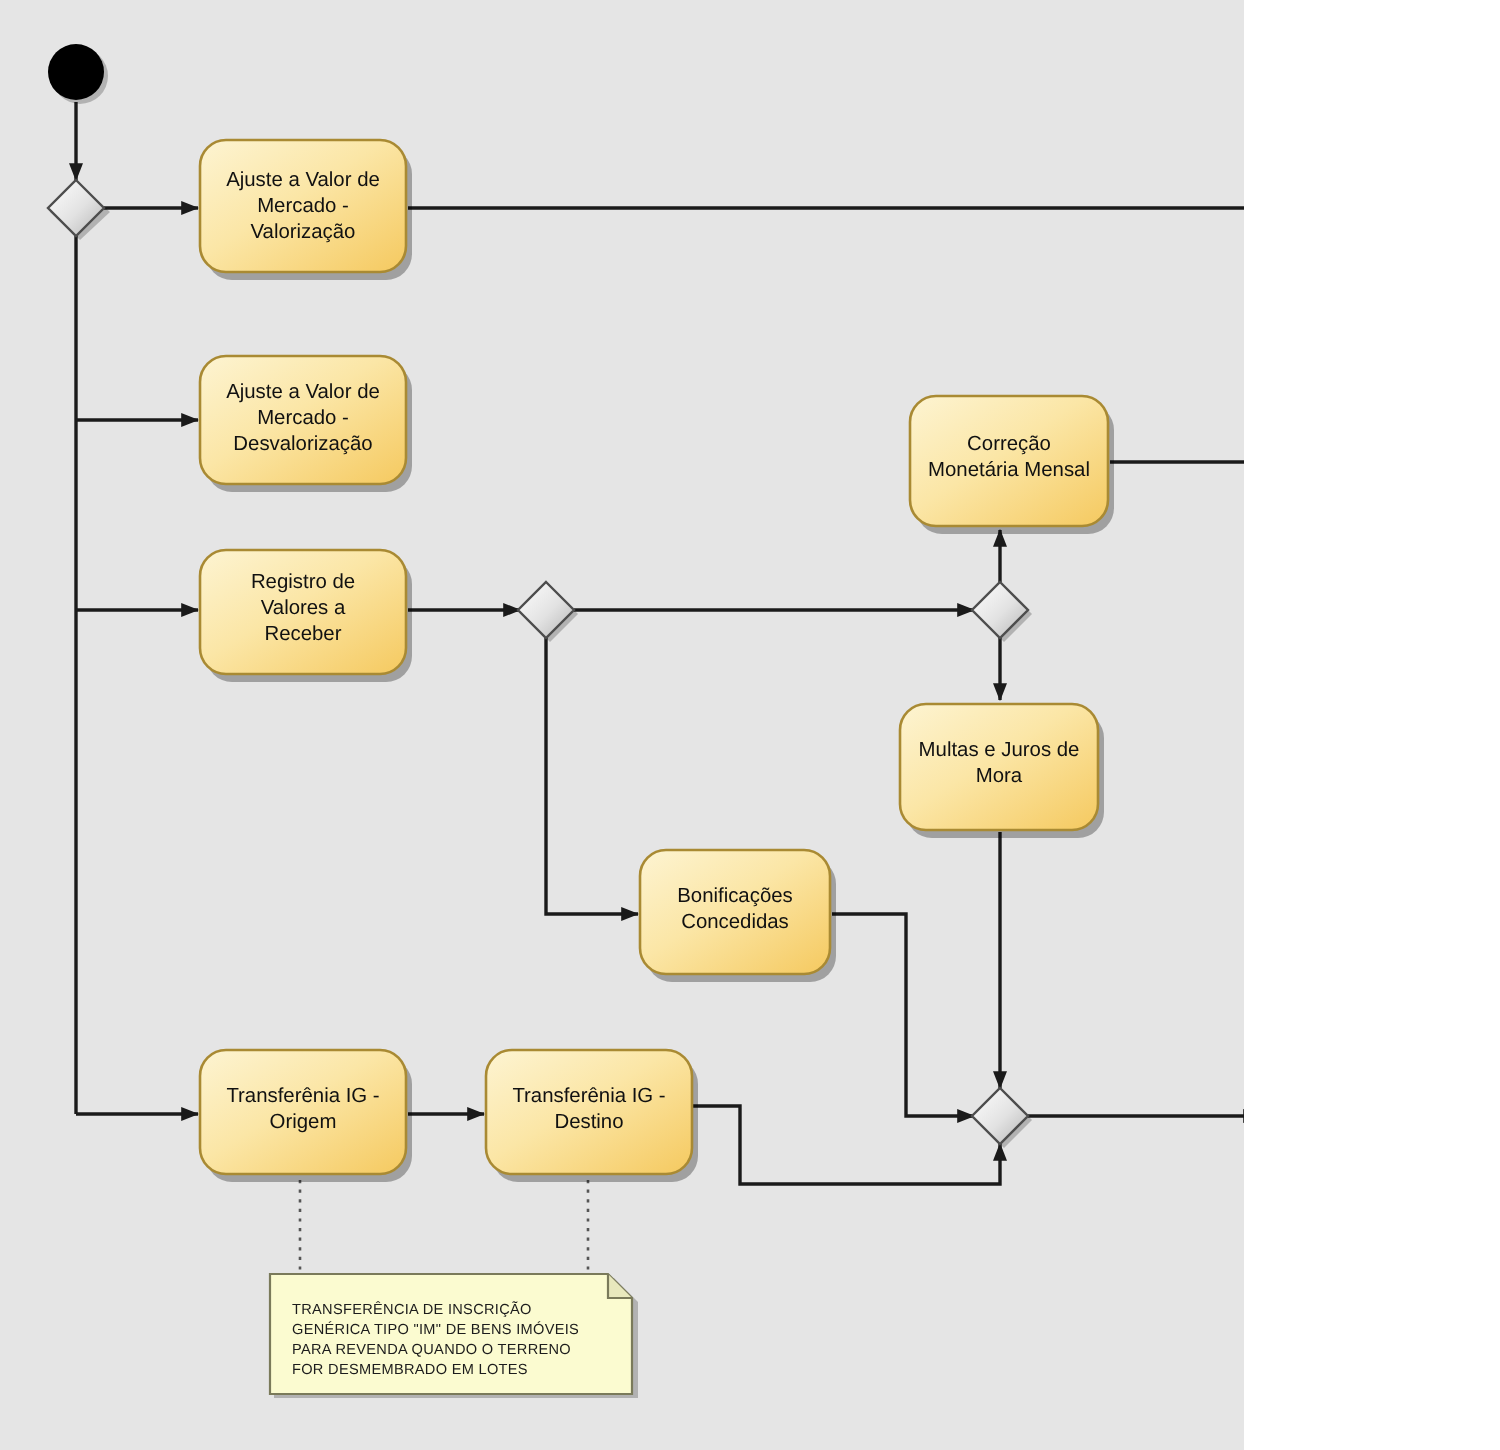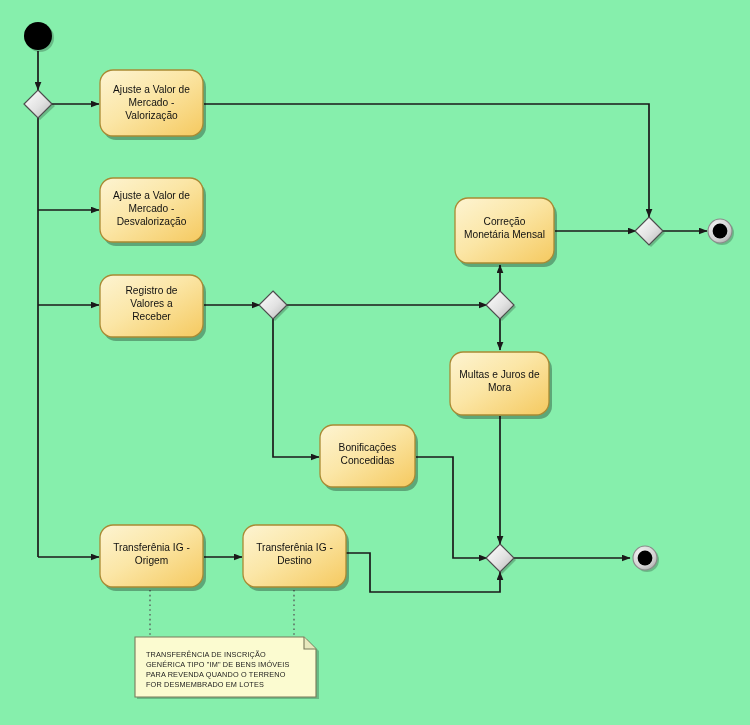--- a/index.html
+++ b/index.html
@@ -6,23 +6,23 @@
   html, body {
     margin: 0;
     padding: 0;
     background: #ffffff;
   }
   body {
     font-family: "Liberation Sans", sans-serif;
   }
   #diagram-root {
     position: relative;
-    width: 750px;
+    width: 622px;
     height: 725px;
-    background: #86efac;
+    background: #e5e5e5;
     overflow: hidden;
   }
   svg.diagram-canvas {
     position: absolute;
     left: 0;
     top: 0;
     width: 750px;
     height: 725px;
   }
   .edge {

